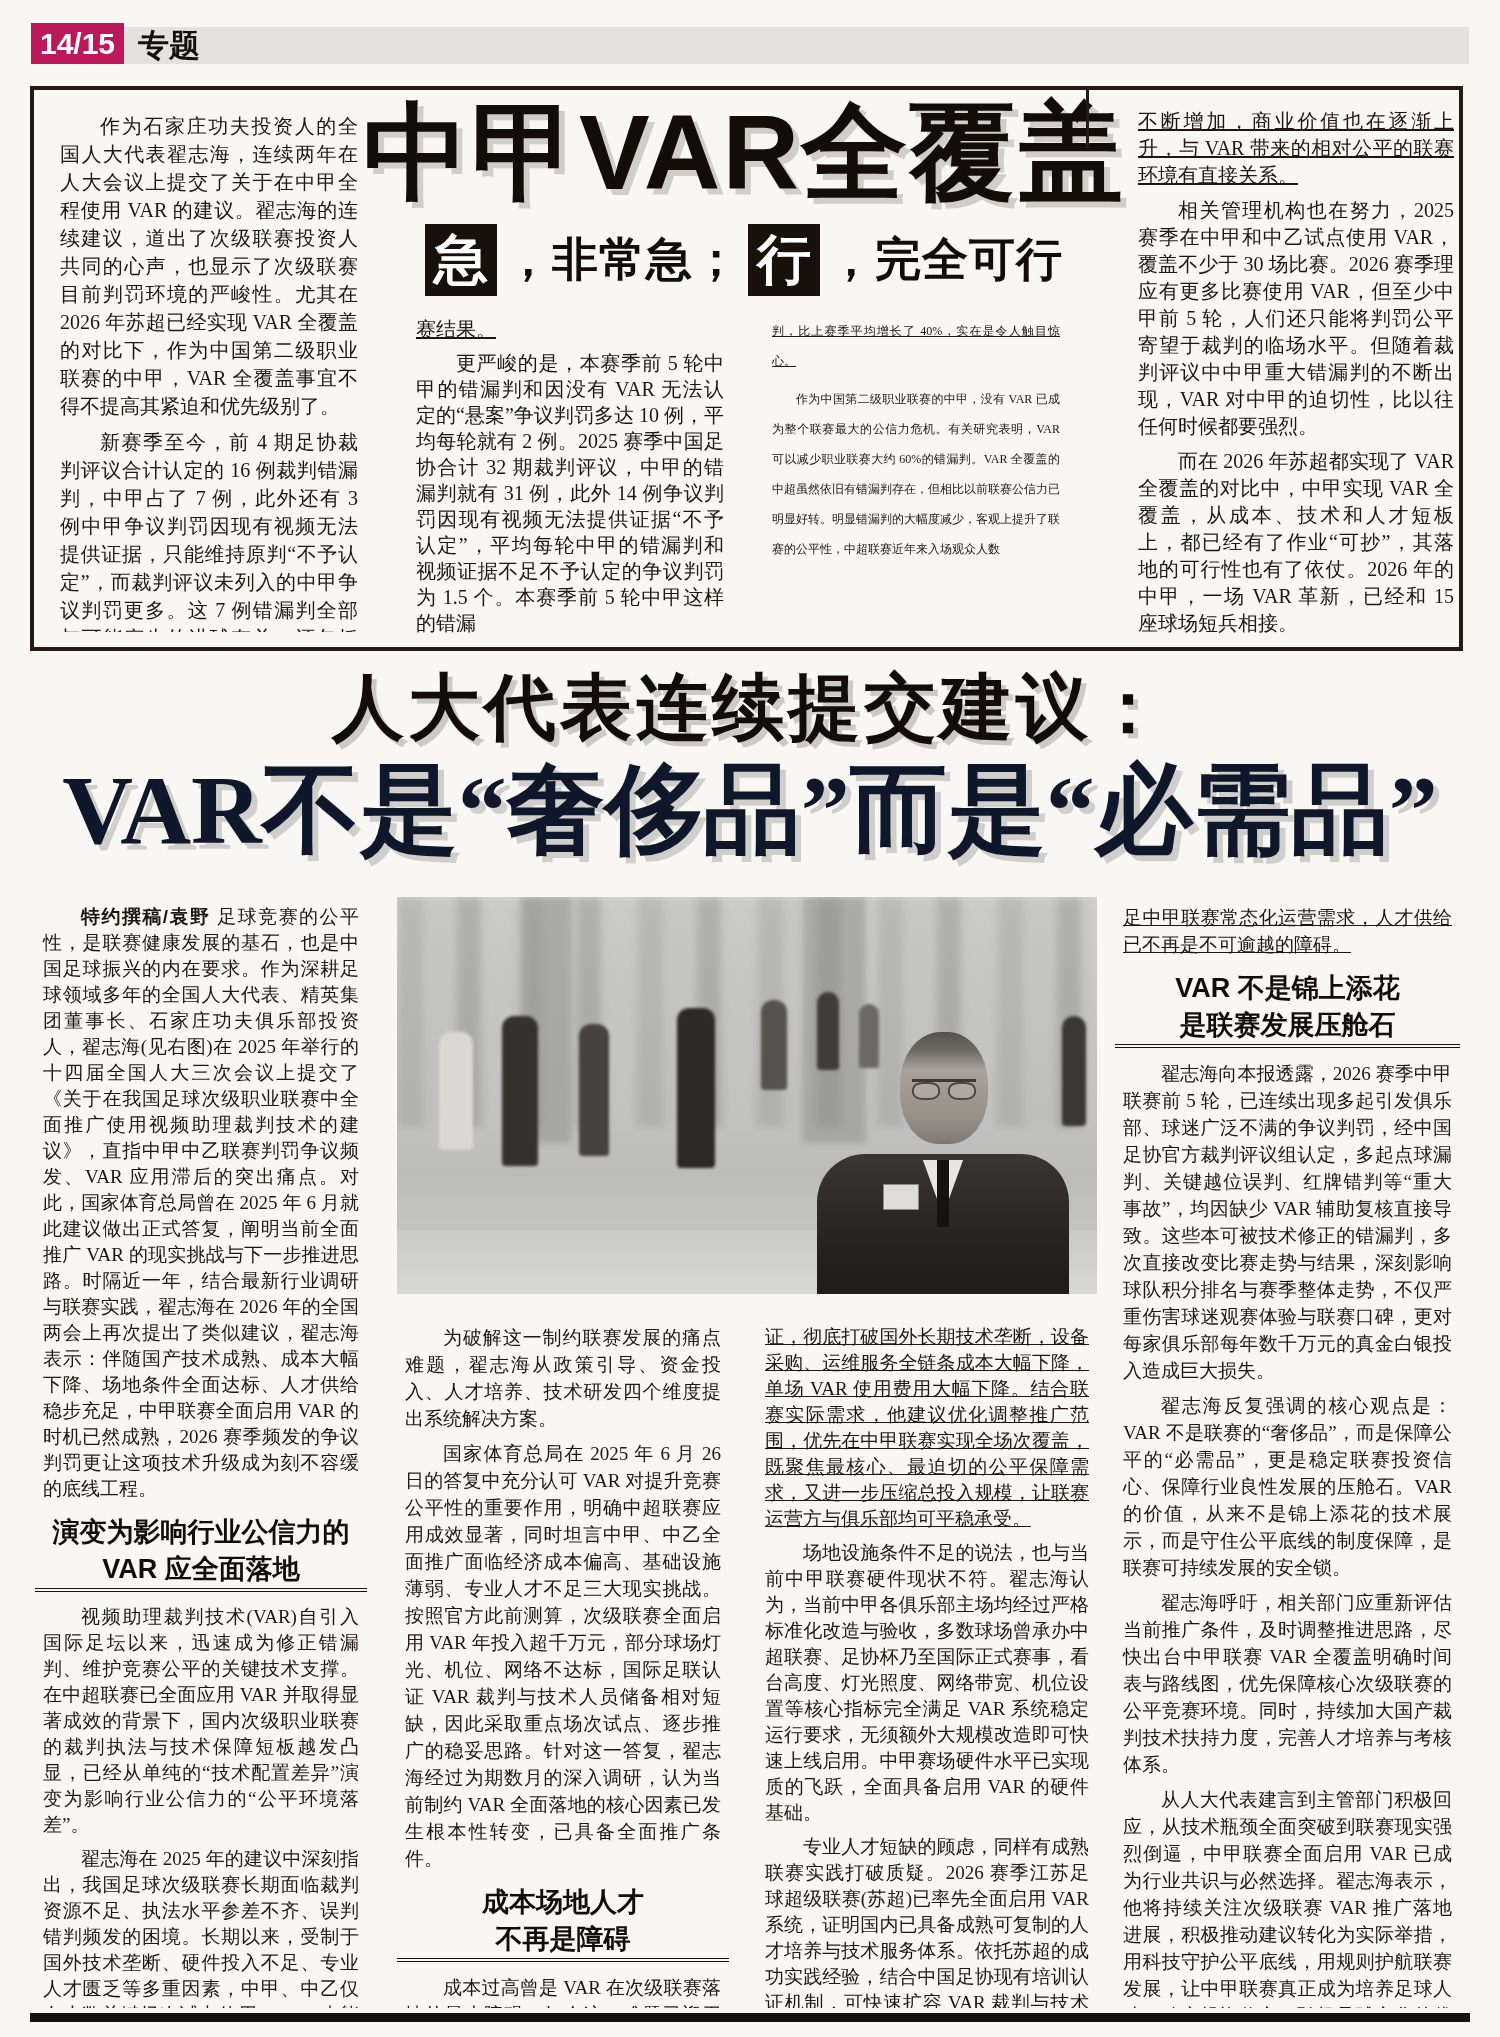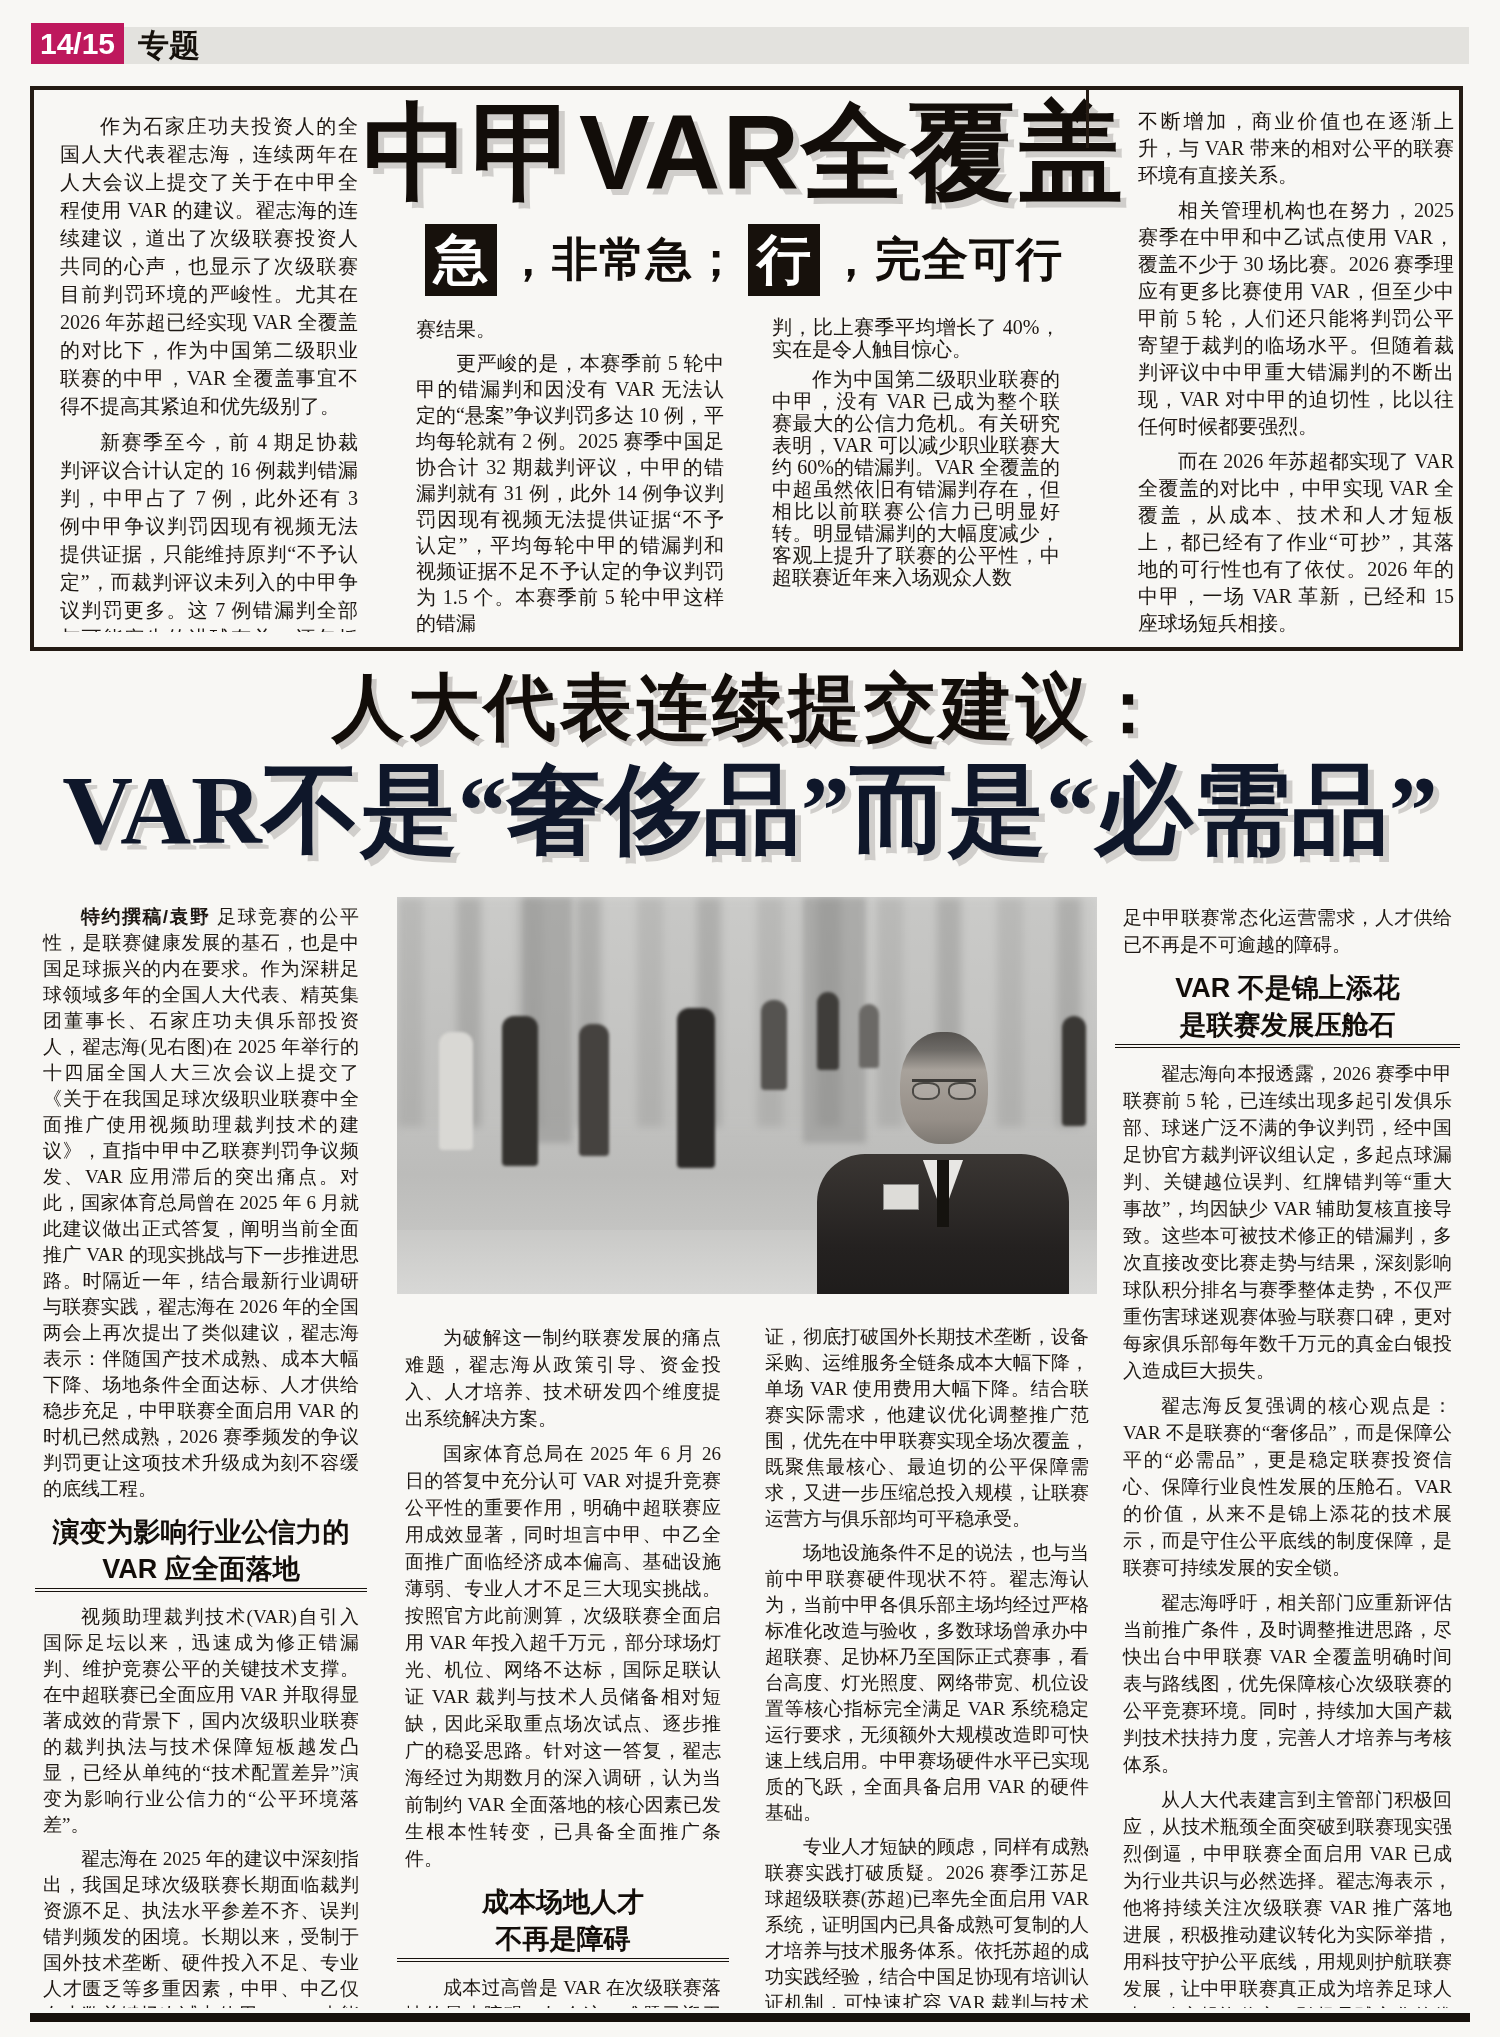--- a/index.html
+++ b/index.html
@@ -19,37 +19,37 @@
   .a1-headline{position:absolute;left:320px;top:0px;width:780px;height:126px;
             display:flex;align-items:center;justify-content:center;white-space:nowrap;
             font-family:"Liberation Sans","DejaVu Sans",sans-serif;font-weight:900;font-size:106px;letter-spacing:2px;color:#120d09;
             text-shadow:6px 6px 0 rgba(30,22,15,0.18);}
   .a1-subtitle{position:absolute;left:320px;top:130px;width:780px;height:80px;
             display:flex;align-items:center;justify-content:center;gap:8px;white-space:nowrap;}
   .sub-box{width:72px;height:72px;background:#17110c;color:#fff;display:flex;align-items:center;justify-content:center;
             font-family:"Liberation Serif","DejaVu Serif",serif;font-weight:900;font-size:54px;flex:0 0 auto;}
   .sub-text{font-family:"Liberation Serif","DejaVu Serif",serif;font-weight:900;font-size:46px;color:#120d09;letter-spacing:1px;}
   .a1-ml{left:374px;top:218px;width:324px;height:326px;font-size:20px;line-height:26px;}
-  .a1-mr{left:730px;top:218px;width:304px;height:326px;font-size:20px;line-height:22px;}
+  .a1-mr{left:730px;top:218px;width:304px;height:326px;font-size:12px;line-height:30px;}
   .a1-vrule{position:absolute;left:1052px;top:0;width:3px;height:58px;background:#241b14;}
   .a1-right{left:1096px;top:10px;width:332px;height:536px;font-size:20px;line-height:27px;}
   
   .h2-line1{position:absolute;left:0;top:660px;width:1500px;text-align:center;white-space:nowrap;
             font-family:"Liberation Sans","DejaVu Sans",sans-serif;font-weight:900;font-size:72px;letter-spacing:4px;color:#120d09;
             text-shadow:5px 5px 0 rgba(30,22,15,0.2);}
   .h2-line2{position:absolute;left:0;top:745px;width:1500px;text-align:center;white-space:nowrap;
             font-family:"Liberation Serif","DejaVu Serif",serif;font-weight:900;font-size:98px;color:#0f172a;
             text-shadow:6px 6px 0 rgba(30,22,15,0.18);}
   .a2-col{position:absolute;overflow:hidden;font-size:19px;line-height:27px;}
   .a2-colA{left:35px;top:896px;width:332px;height:1112px;line-height:26px;}
   .a2-colB{left:397px;top:1316px;width:332px;height:692px;}
   .a2-colC{left:757px;top:1316px;width:340px;height:692px;line-height:26px;}
   .a2-colD{left:1115px;top:896px;width:345px;height:1112px;}
   .para{margin:8px;text-align:justify;text-indent:2em;}
-  .para.cont{text-indent:0;}
+  .para.cont{text-indent:0;text-decoration:underline;}
   .para b{font-family:"Liberation Sans","DejaVu Sans",sans-serif;font-weight:800;}
   .subhead{text-align:center;font-family:"Liberation Sans","DejaVu Sans",sans-serif;font-weight:800;
            font-size:27px;line-height:37px;color:#120d09;margin:12px 0 12px;
            border-bottom:4px double #17110c;}
   
   .photo{position:absolute;left:397px;top:897px;width:700px;height:397px;overflow:hidden;
          background:linear-gradient(180deg,#d6d6d4 0%,#c6c6c4 40%,#bcbcba 70%,#cdcdcb 100%);}
   .ph-buildings{position:absolute;left:0;top:0;width:100%;height:58%;
          background:repeating-linear-gradient(90deg,#a3a3a1 0 26px,#bdbdbb 26px 60px,#929290 60px 84px,#c2c2c0 84px 120px);
          opacity:.55;filter:blur(4px);}

